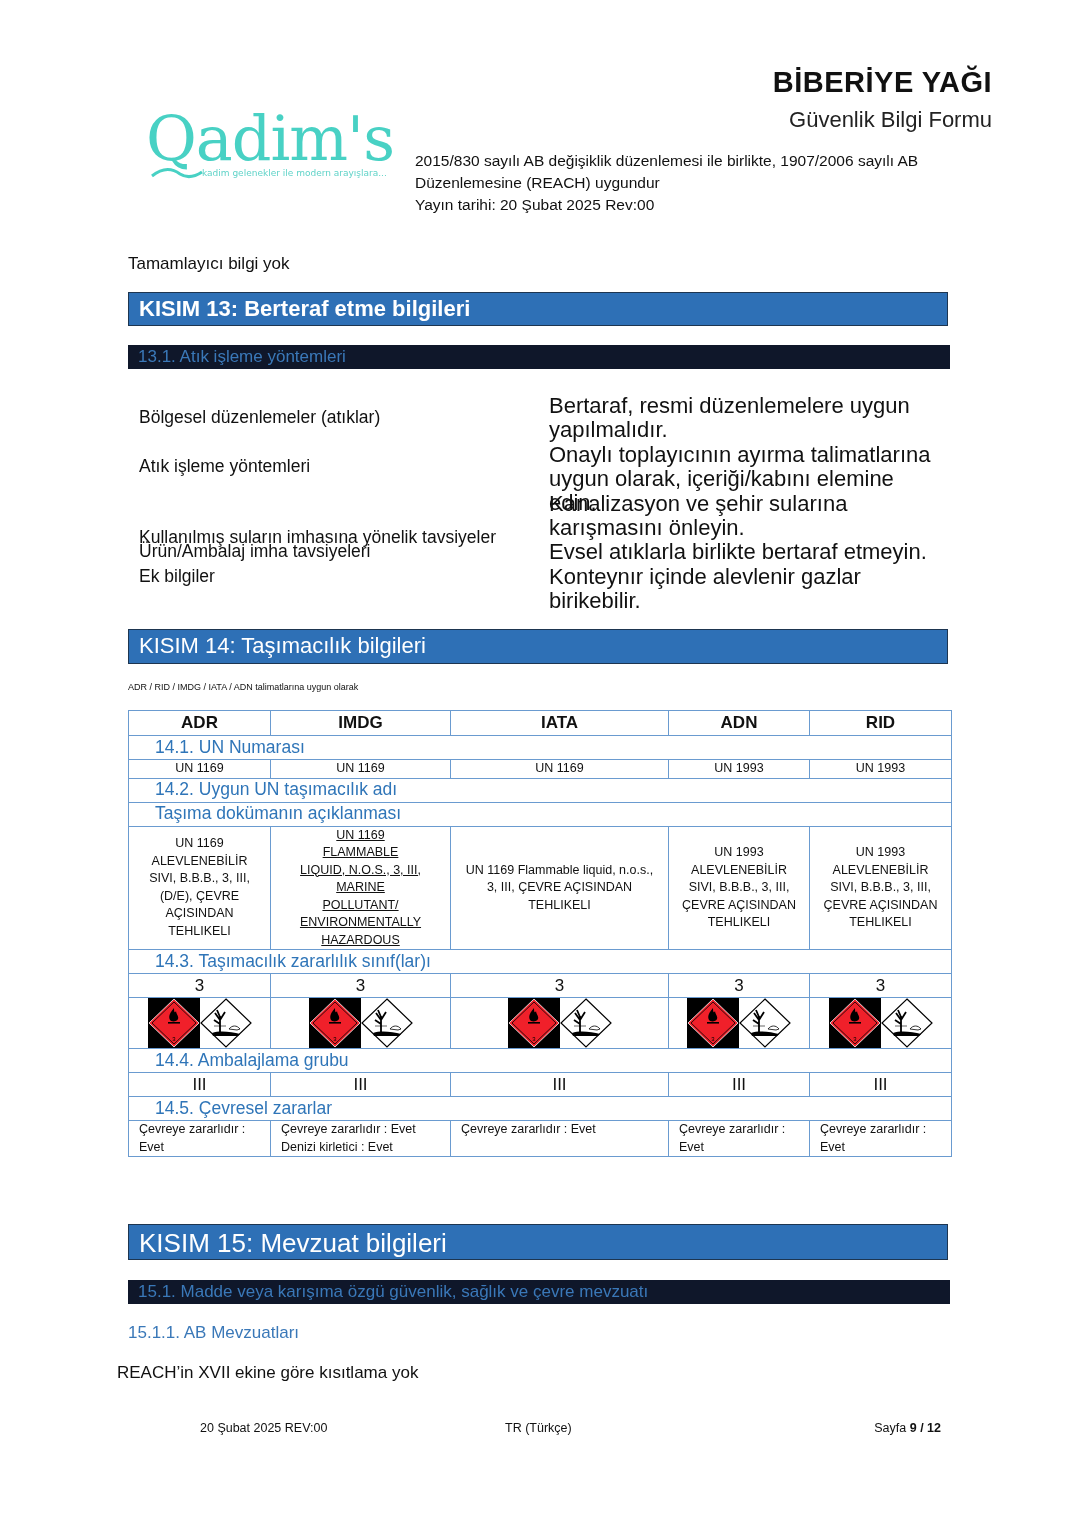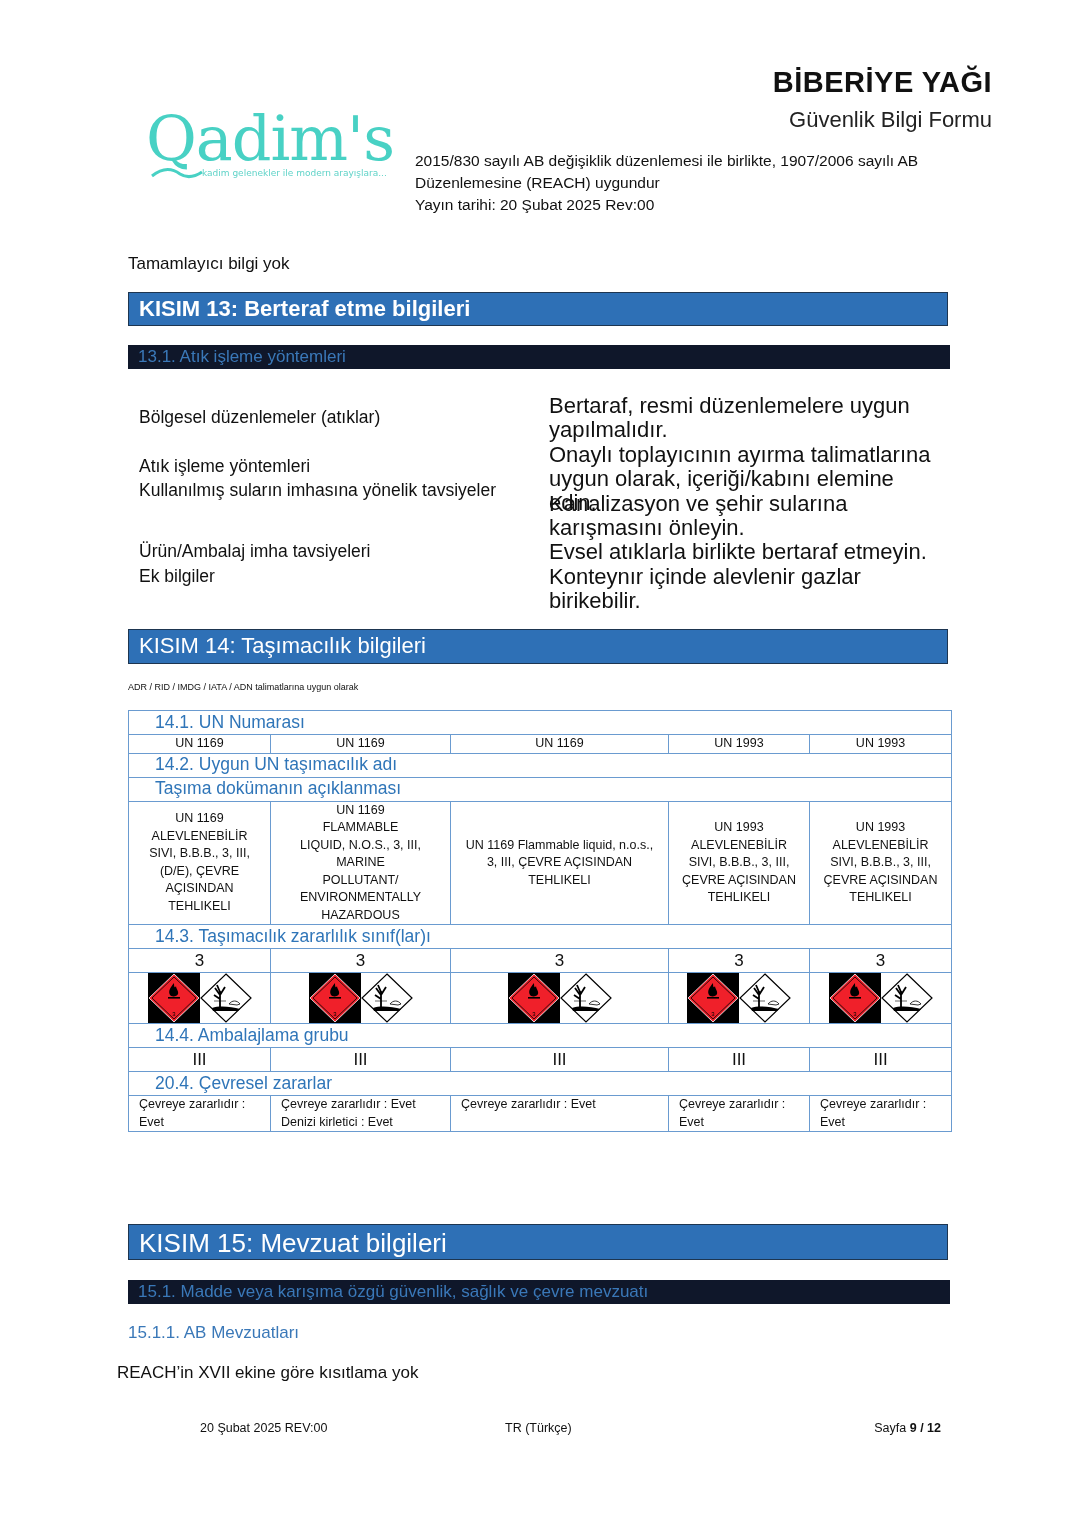--- a/index.html
+++ b/index.html
@@ -78,41 +78,48 @@
 
 <div class="abs sec-head" style="top:292px; height:34px; font-size:22px; font-weight:bold; line-height:32px;">KISIM 13: Berteraf etme bilgileri</div>
 <div class="abs sub-head" style="top:345px; height:24px; line-height:24px;">13.1. Atık işleme yöntemleri</div>
 
 <div class="abs kv-label" style="top:407px;">Bölgesel düzenlemeler (atıklar)</div>
 <div class="abs kv-value" style="top:394px;">Bertaraf, resmi düzenlemelere uygun yapılmalıdır.</div>
 
 <div class="abs kv-label" style="top:456px;">Atık işleme yöntemleri</div>
 <div class="abs kv-value" style="top:443px;">Onaylı toplayıcının ayırma talimatlarına uygun olarak, içeriği/kabını elemine edin.</div>
 
-<div class="abs kv-label" style="top:480px;text-align:center;">Kullanılmış suların imhasına yönelik tavsiyeler</div>
+<div class="abs kv-label" style="top:527px;text-align:center;">Kullanılmış suların imhasına yönelik tavsiyeler</div>
 <div class="abs kv-value" style="top:492px;">Kanalizasyon ve şehir sularına karışmasını önleyin.</div>
 
 <div class="abs kv-label" style="top:541px;">Ürün/Ambalaj imha tavsiyeleri</div>
 <div class="abs kv-value" style="top:540px;">Evsel atıklarla birlikte bertaraf etmeyin.</div>
 
 <div class="abs kv-label" style="top:566px;">Ek bilgiler</div>
 <div class="abs kv-value" style="top:565px;">Konteynır içinde alevlenir gazlar birikebilir.</div>
 
 <div class="abs sec-head" style="top:629px; height:35px; font-size:22px; line-height:32px;">KISIM 14: Taşımacılık bilgileri</div>
 <div class="abs" style="left:128px; top:682px; font-size:9px; color:#111;">ADR / RID / IMDG / IATA / ADN talimatlarına uygun olarak</div>
 
 <table class="abs tt">
   <colgroup>
     <col style="width:142px">
       <col style="width:180px">
       <col style="width:218px">
       <col style="width:141px">
       <col style="width:142px">
   </colgroup>
   <tbody>
+      <tr class="hdr">
+    <td>ADR</td>
+    <td>IMDG</td>
+    <td>IATA</td>
+    <td>ADN</td>
+    <td>RID</td>
+  </tr>
 
   <tr class="subrow">
     <td colspan="5">14.1. UN Numarası</td>
   </tr>
   <tr>
     <td>UN 1169</td>
     <td>UN 1169</td>
     <td>UN 1169</td>
     <td>UN 1993</td>
     <td>UN 1993</td>
@@ -120,21 +127,21 @@
 
   <tr class="subrow">
     <td colspan="5">14.2. Uygun UN taşımacılık adı</td>
   </tr>
 
   <tr class="subrow">
     <td colspan="5">Taşıma dokümanın açıklanması</td>
   </tr>
   <tr>
     <td style="padding:0 8px;">UN 1169 ALEVLENEBİLİR SIVI, B.B.B., 3, III, (D/E), ÇEVRE AÇISINDAN TEHLIKELI</td>
-    <td style="padding:0 28px;">UN 1169 FLAMMABLE LIQUID, N.O.S., 3, III, MARINE POLLUTANT/ ENVIRONMENTALLY HAZARDOUS</td>
+    <td style="padding:0 28px;text-decoration:underline;">UN 1169 FLAMMABLE LIQUID, N.O.S., 3, III, MARINE POLLUTANT/ ENVIRONMENTALLY HAZARDOUS</td>
     <td style="padding:0 14px;">UN 1169 Flammable liquid, n.o.s., 3, III, ÇEVRE AÇISINDAN TEHLIKELI</td>
     <td style="padding:0 8px;">UN 1993 ALEVLENEBİLİR SIVI, B.B.B., 3, III, ÇEVRE AÇISINDAN TEHLIKELI</td>
     <td style="padding:0 8px;">UN 1993 ALEVLENEBİLİR SIVI, B.B.B., 3, III, ÇEVRE AÇISINDAN TEHLIKELI</td>
   </tr>
 
   <tr class="subrow">
     <td colspan="5">14.3. Taşımacılık zararlılık sınıf(lar)ı</td>
   </tr>
   <tr class="cls">
     <td>3</td>
@@ -236,21 +243,21 @@
   </tr>
   <tr class="pg">
     <td>III</td>
     <td>III</td>
     <td>III</td>
     <td>III</td>
     <td>III</td>
   </tr>
 
   <tr class="subrow">
-    <td colspan="5">20.4. Çevresel zararlar</td>
+    <td colspan="5">14.5. Çevresel zararlar</td>
   </tr>
   <tr class="env">
     <td>
           <div>Çevreye zararlıdır :</div>
           <div>Evet</div>
         </td>
     <td>
           <div>Çevreye zararlıdır : Evet</div>
           <div>Denizi kirletici : Evet</div>
         </td>

